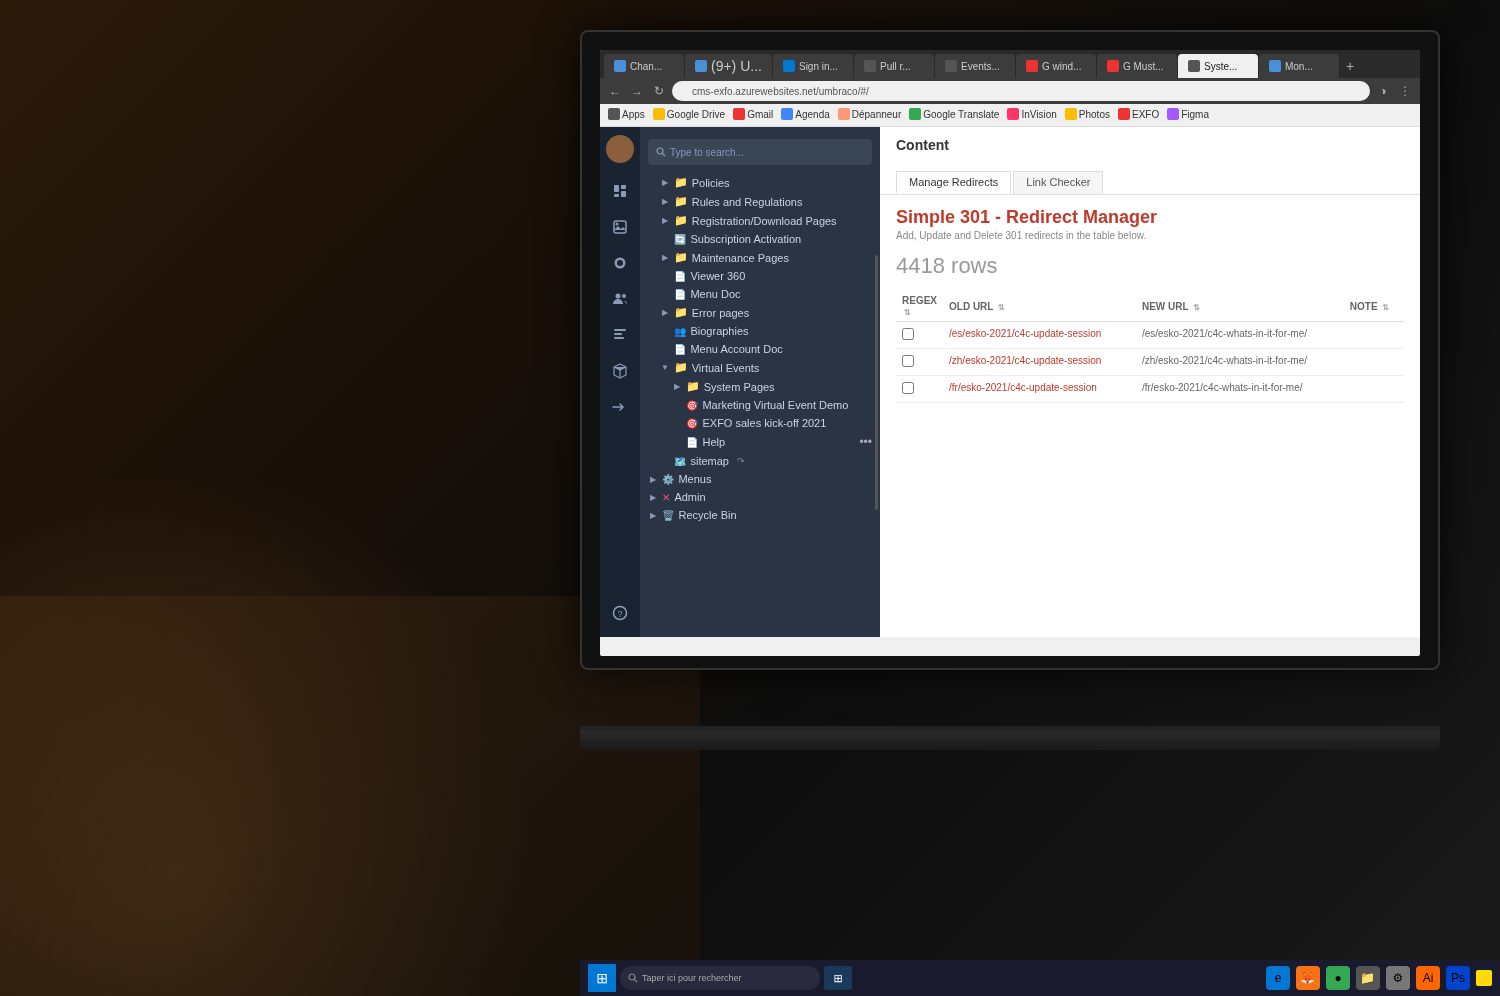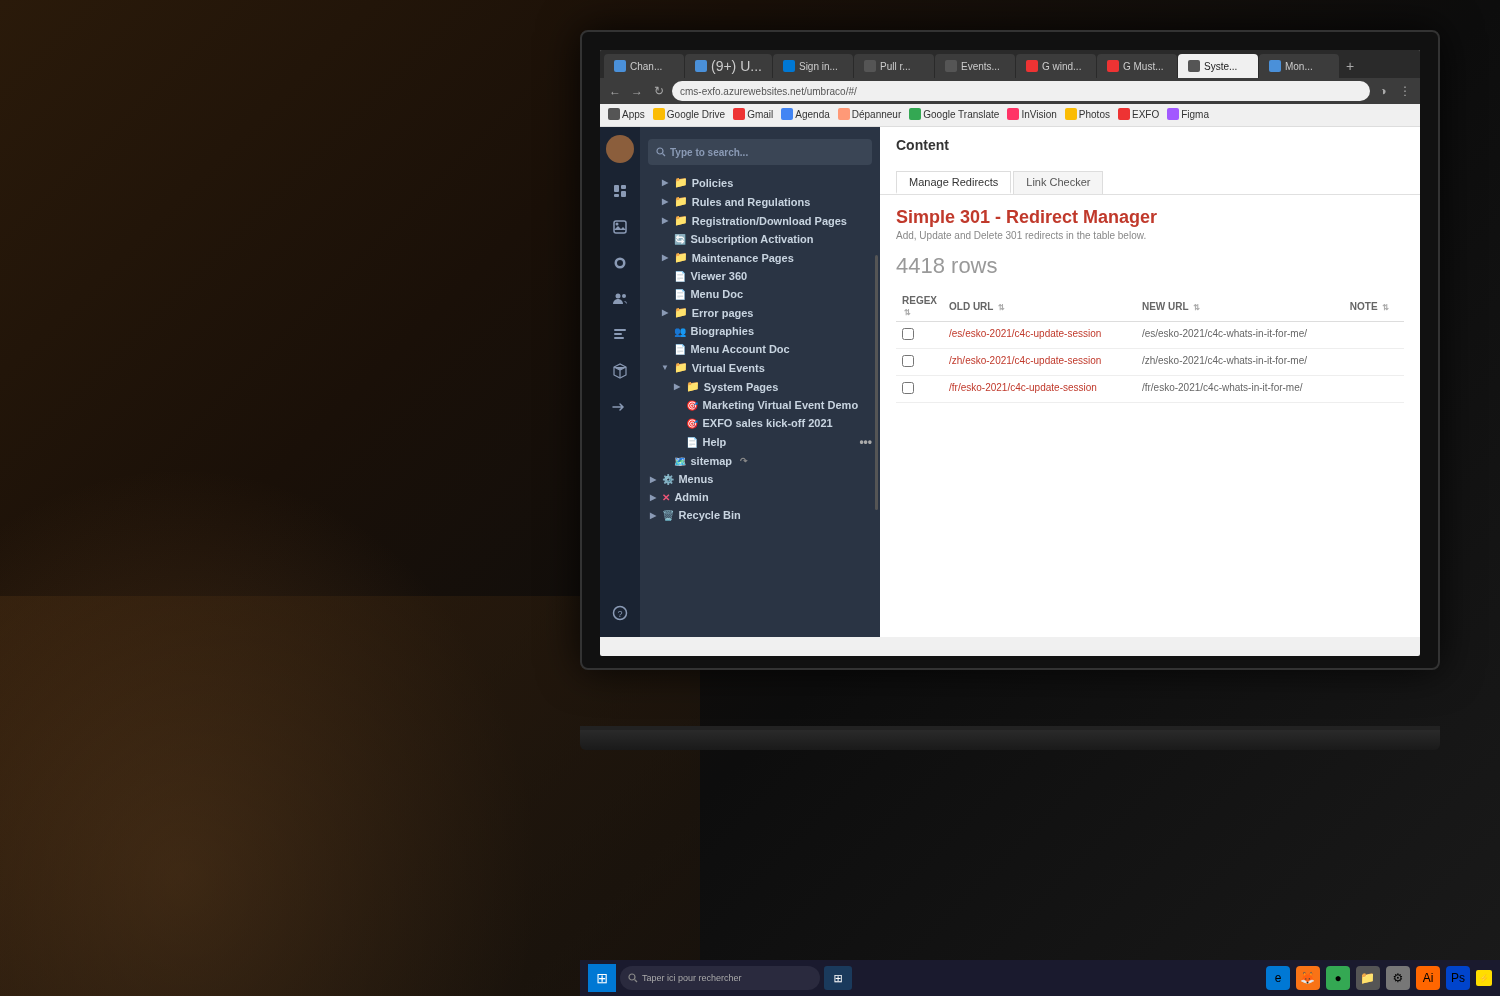--- a/index.html
+++ b/index.html
@@ -129,21 +129,21 @@
       cursor: pointer;
     }
 
     .address-bar {
       flex: 1;
       height: 20px;
       background: #f0f0f0;
       border-radius: 10px;
       display: flex;
       align-items: center;
-      padding: 0 8px;
+      padding: 0 20px;
       font-size: 10px;
       color: #333;
     }
 
     
     .bookmarks-bar {
       background: #f0f0f0;
       height: 22px;
       display: flex;
       align-items: center;
@@ -603,21 +603,21 @@
             </svg>
           </div>
           <div class="sidebar-icon-btn" style="margin-top:auto;">
             <svg width="16" height="16" viewBox="0 0 16 16" fill="currentColor">
               <circle cx="8" cy="8" r="6.5" fill="none" stroke="currentColor" stroke-width="1.5"></circle>
               <text x="8" y="12" text-anchor="middle" font-size="9" fill="currentColor">?</text>
             </svg>
           </div>
         </div>
 
-        <div class="cms-tree" style="position:relative;font-weight:bold;">
+        <div class="cms-tree" style="position:relative;">
 
           <div class="search-box">
             <svg width="10" height="10" viewBox="0 0 10 10" fill="none" stroke="#8a9ab5" stroke-width="1.2">
               <circle cx="4" cy="4" r="3"></circle>
               <line x1="6.5" y1="6.5" x2="9" y2="9"></line>
             </svg>
             <span style="color:#8a9ab5;font-size:10px;">Type to search...</span>
           </div>
 
           <div class="tree-item tree-indent-1">

